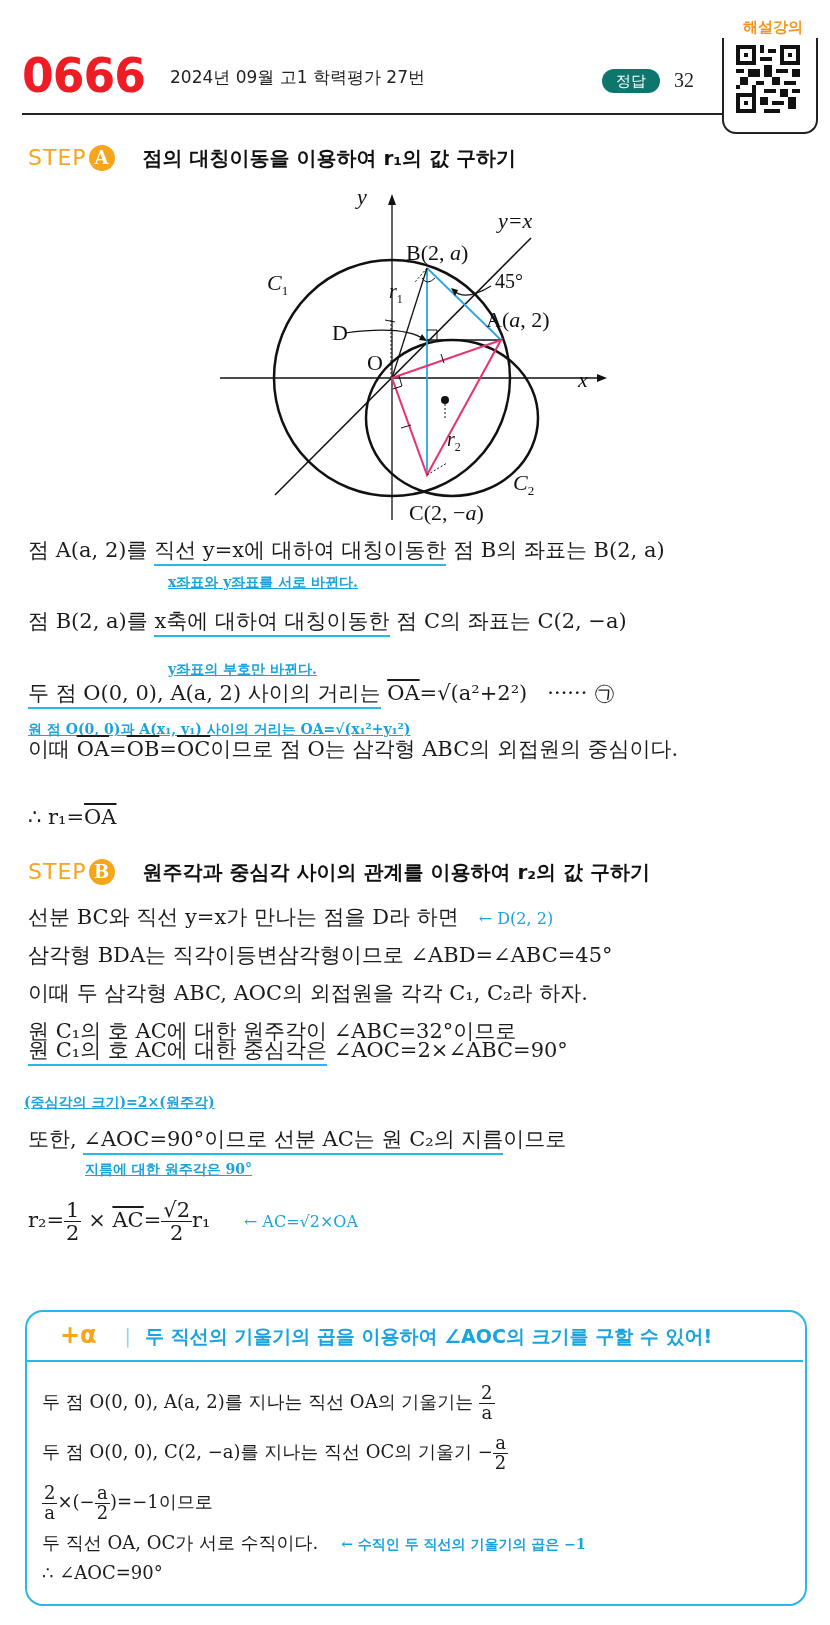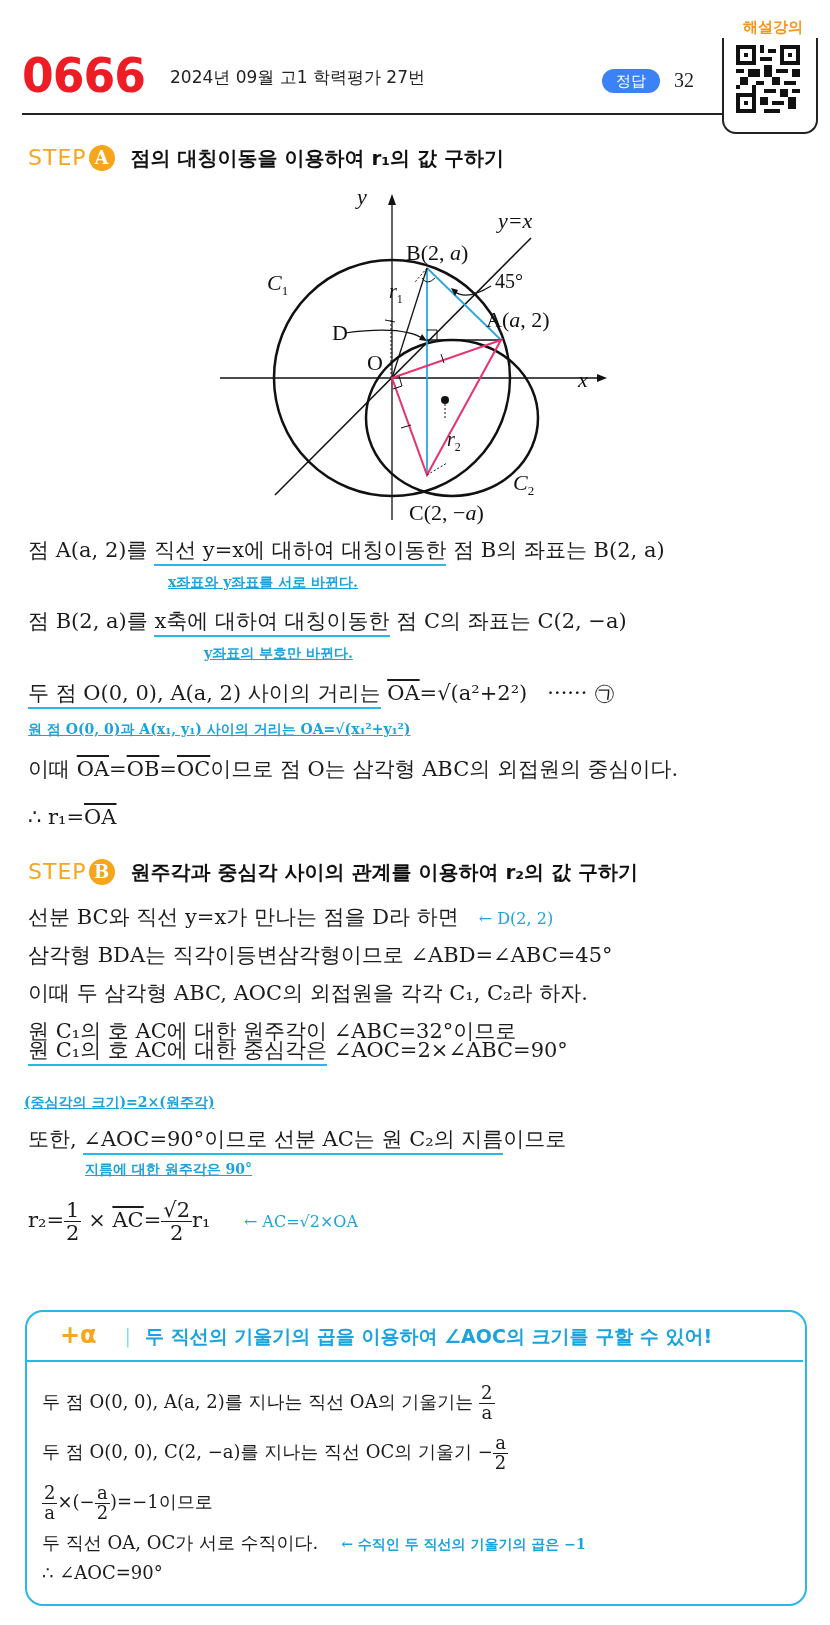--- a/index.html
+++ b/index.html
@@ -4,34 +4,34 @@
 <style>
   html, body { margin: 0; padding: 0; background: #ffffff; }
   body { width: 830px; height: 1625px; position: relative; overflow: hidden;
          font-family: "DejaVu Serif", "Liberation Serif", serif; color: #1a1a1a; }
   .abs { position: absolute; }
   .sans { font-family: "DejaVu Sans", "Liberation Sans", sans-serif; }
   .serif { font-family: "Liberation Serif", "DejaVu Serif", serif; }
   .problem-number { left: 22px; top: 45px; font-family: "DejaVu Sans", sans-serif; font-weight: bold;
                     font-size: 48px; color: #ee1c25; letter-spacing: -1px; line-height: 60px; transform: scaleX(0.95); transform-origin: left; }
   .source { left: 170px; top: 65px; font-size: 17px; line-height: 24px; color: #222; }
-  .answer-badge { left: 602px; top: 69px; width: 58px; height: 24px; background: #3b82f6; border-radius: 12px;
+  .answer-badge { left: 602px; top: 69px; width: 58px; height: 24px; background: #0f766e; border-radius: 12px;
                   color: #fff; font-size: 15px; line-height: 24px; text-align: center; }
   .answer-value { left: 674px; top: 66px; font-size: 20px; line-height: 28px; color: #222; }
   .header-rule { left: 22px; top: 113px; width: 700px; height: 2px; background: #222; }
   .qr-box { left: 722px; top: 38px; width: 92px; height: 94px; border: 2px solid #222; border-top: none;
             border-radius: 0 0 14px 14px; background: #fff; }
   .qr-label { left: 728px; top: 18px; width: 90px; text-align: center; font-size: 15px; font-weight: bold; color: #f7941d; }
   .qr { left: 736px; top: 44px; width: 64px; height: 70px; }
 
   .step { left: 28px; font-size: 22px; font-weight: bold; line-height: 30px; color: #111; }
   .step .tag { color: #f7a51c; font-family: "DejaVu Sans", sans-serif; font-weight: normal; letter-spacing: 1px; }
   .step .circle { display: inline-block; width: 26px; height: 26px; border-radius: 50%; background: #f7a51c; color: #fff;
                   text-align: center; line-height: 26px; font-size: 18px; font-weight: bold; margin-left: 2px; margin-right: 16px; vertical-align: 1px; }
-  .step .title { font-family: "DejaVu Sans", sans-serif; font-size: 20px; }
+  .step .title { font-family: "DejaVu Sans", sans-serif; font-size: 20px; margin-left: 12px; }
 
   .line { left: 28px; font-size: 21px; line-height: 30px; white-space: nowrap; color: #1b1b1b; }
   .note { font-size: 14px; color: #1aa3dc; font-weight: bold; white-space: nowrap; line-height: 18px; text-decoration: underline; }
   .ul { border-bottom: 2px solid #29b6e8; padding-bottom: 2px; }
   .ol { text-decoration: overline; }
   .arrow-note { color: #1aa3dc; font-size: 16px; }
   .frac { display: inline-block; vertical-align: middle; text-align: center; line-height: 1.05; }
   .frac .num { display: block; border-bottom: 1.5px solid #1b1b1b; padding: 0 2px; }
   .frac .den { display: block; padding: 0 2px; }
 
@@ -149,28 +149,28 @@
 </svg>
 
 <div class="abs line" style="top:535px;">
   <span>점 A(a, 2)를 </span><span class="ul">직선 y=x에 대하여 대칭이동한</span><span> 점 B의 좌표는 B(2, a)</span>
 </div>
 <div class="abs note" style="left:168px; top:573px;">x좌표와 y좌표를 서로 바뀐다.</div>
 
 <div class="abs line" style="top:606px;">
   <span>점 B(2, a)를 </span><span class="ul">x축에 대하여 대칭이동한</span><span> 점 C의 좌표는 C(2, −a)</span>
 </div>
-<div class="abs note" style="left:168px; top:644px;margin-left:36px;">y좌표의 부호만 바뀐다.</div>
+<div class="abs note" style="left:168px; top:660px;">y좌표의 부호만 바뀐다.</div>
 
 <div class="abs line" style="top:678px;">
   <span class="ul">두 점 O(0, 0), A(a, 2) 사이의 거리는</span> <span class="ol">OA</span><span>=√(a²+2²)</span>&nbsp;&nbsp;&nbsp;<span>······ ㉠</span>
 </div>
 <div class="abs note" style="left:28px; top:720px;">원 점 O(0, 0)과 A(x₁, y₁) 사이의 거리는 OA=√(x₁²+y₁²)</div>
 
-<div class="abs line" style="top:754px;text-align:center;">
+<div class="abs line" style="top:734px;text-align:center;">
   <span>이때 </span><span class="ol">OA</span>=<span class="ol">OB</span>=<span class="ol">OC</span><span>이므로 점 O는 삼각형 ABC의 외접원의 중심이다.</span>
 </div>
 <div class="abs line" style="top:802px;text-align:right;">
   <span>∴ r₁=</span><span class="ol">OA</span>
 </div>
 
 <div class="abs step" style="top:856px;">
   <span class="tag">STEP</span><span class="circle">B</span><span class="title">원주각과 중심각 사이의 관계를 이용하여 r₂의 값 구하기</span>
 </div>
 

